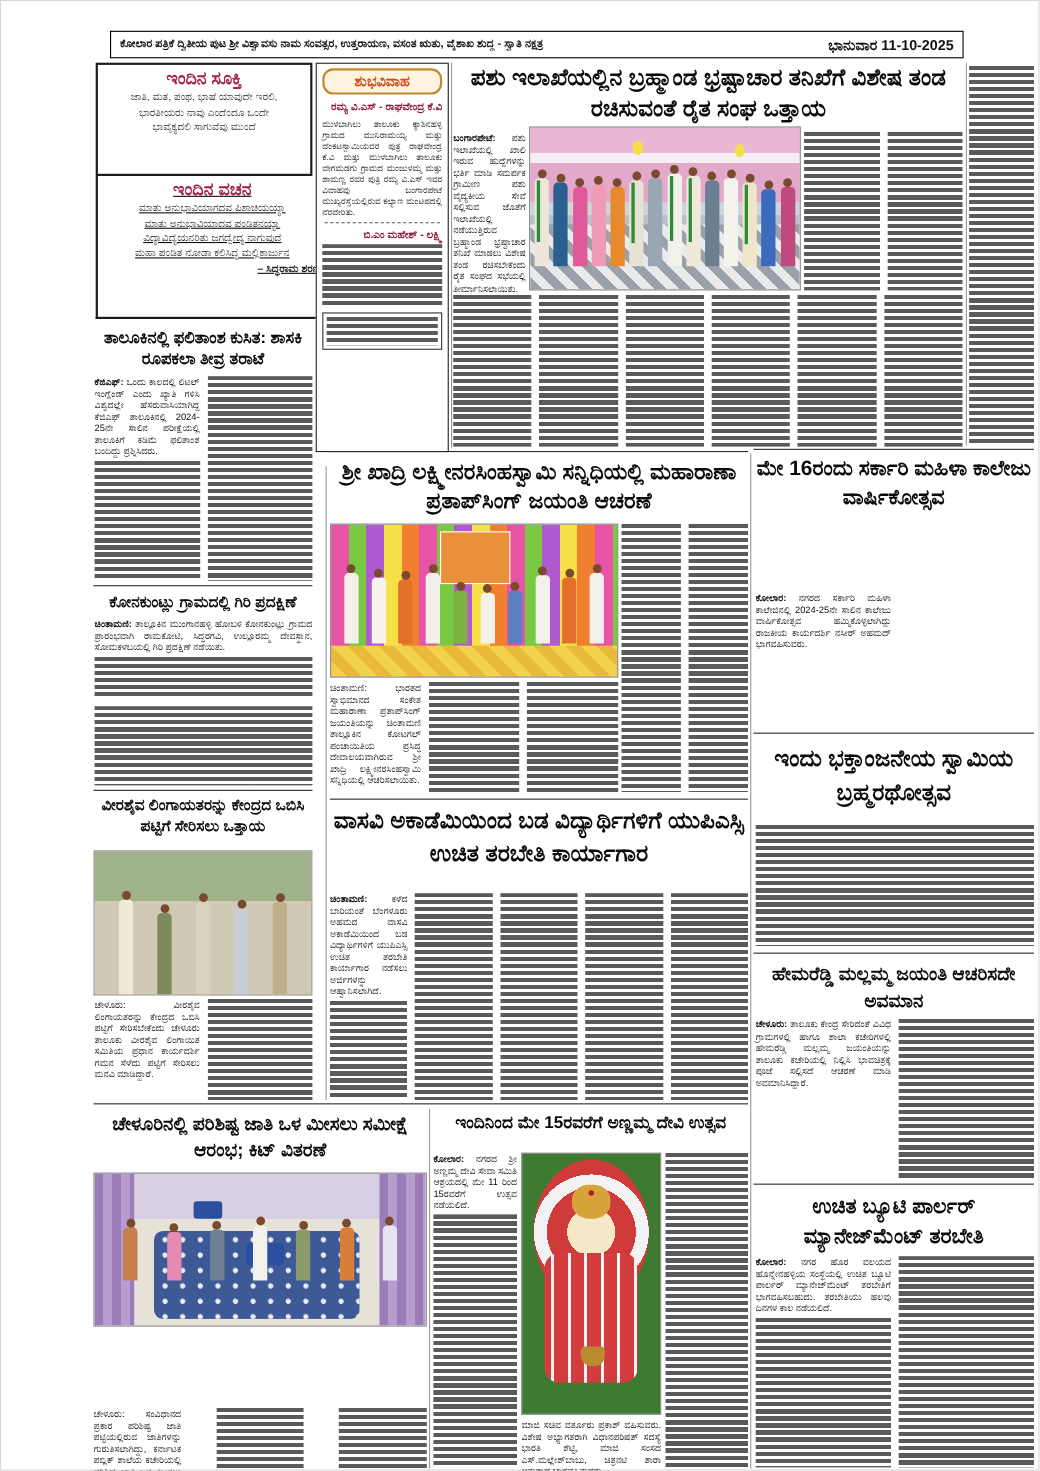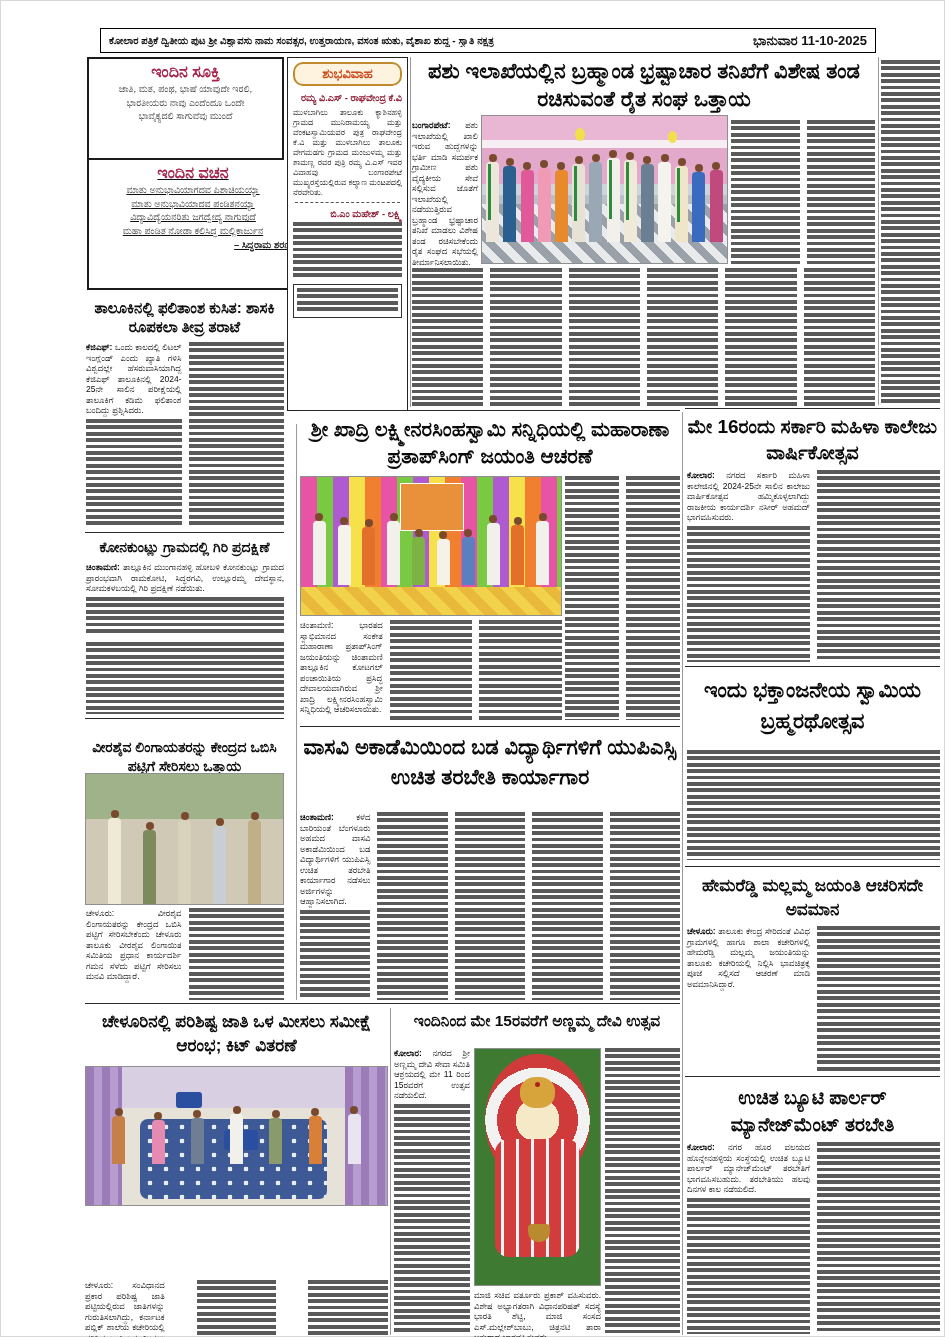--- a/index.html
+++ b/index.html
@@ -88,21 +88,21 @@
         <p class="lead"><b>ಚಿಂತಾಮಣಿ:</b> <span>ತಾಲ್ಲೂಕಿನ ಮುಂಗಾನಹಳ್ಳಿ ಹೋಬಳಿ ಕೋನಕುಂಟ್ಲು ಗ್ರಾಮದ ಪ್ರಾರಂಭವಾಗಿ ರಾಮಕೋಟಿ, ಸಿದ್ಧರಗವಿ, ಉಲ್ಲೂರಮ್ಮ ದೇವಸ್ಥಾನ, ಸೋಮಕಳಬಯಲ್ಲಿ ಗಿರಿ ಪ್ರದಕ್ಷಿಣೆ ನಡೆಯಿತು.</span></p>
         <div class="gk"></div>
       </div>
     <div class="col">
         <div class="gk"></div>
       </div>
   </div>
 
   <div class="hr" style="left:85px;top:718px;width:199px;"></div>
 
-  <div class="hl" style="left:85px;top:722px;width:199px;font-size:14px;line-height:19px;margin-top:16px;">ವೀರಶೈವ ಲಿಂಗಾಯತರನ್ನು ಕೇಂದ್ರದ ಒಬಿಸಿ ಪಟ್ಟಿಗೆ ಸೇರಿಸಲು ಒತ್ತಾಯ</div>
+  <div class="hl" style="left:85px;top:722px;width:199px;font-size:14px;line-height:19px;">ವೀರಶೈವ ಲಿಂಗಾಯತರನ್ನು ಕೇಂದ್ರದ ಒಬಿಸಿ ಪಟ್ಟಿಗೆ ಸೇರಿಸಲು ಒತ್ತಾಯ</div>
   <div class="photo" style="left:85px;top:773px;width:199px;height:132px;background:linear-gradient(180deg,#9fb28a 0 35%,#cfc9b5 35% 100%);">
     <span class="people" style="bottom:0;height:100px;">
       <i class="pp" style="--c:#efe9d8;--h:86px"></i>
       <i class="pp" style="--c:#7d8a5d;--h:74px"></i>
       <i class="pp" style="--c:#d9d2bd;--h:84px"></i>
       <i class="pp" style="--c:#c9cdd4;--h:78px"></i>
       <i class="pp" style="--c:#bfb089;--h:84px"></i>
     </span>
   </div>
   <div class="cols" style="left:86px;top:908px;width:198px;height:92px;">
@@ -308,21 +308,21 @@
         <p class="cap">ಮಾಜಿ ಸಚಿವ ವರ್ತೂರು ಪ್ರಕಾಶ್ ವಹಿಸುವರು. ವಿಶೇಷ ಅಭ್ಯಾಗತರಾಗಿ ವಿಧಾನಪರಿಷತ್ ಸದಸ್ಯೆ ಭಾರತಿ ಶೆಟ್ಟಿ, ಮಾಜಿ ಸಂಸದ ಎಸ್.ಮಲ್ಲೇಶ್‌ಬಾಬು, ಚಿತ್ರನಟಿ ತಾರಾ ಅನುರಾಧ ಭಾಗವಹಿಸುವರು.</p>
       </div>
   </div>
   <div class="cols" style="left:605px;top:1048px;width:75px;height:286px;">
     <div class="col">
         <div class="gk"></div>
       </div>
   </div>
 
   <div class="hl" style="left:685px;top:414px;width:255px;font-size:19px;line-height:26px;">ಮೇ 16ರಂದು ಸರ್ಕಾರಿ ಮಹಿಳಾ ಕಾಲೇಜು ವಾರ್ಷಿಕೋತ್ಸವ</div>
-  <div class="cols" style="left:687px;top:470px;width:253px;height:192px;">
+  <div class="cols" style="left:687px;top:470px;width:253px;height:192px;align-items:center;">
     <div class="col">
         <p class="lead"><b>ಕೋಲಾರ:</b> <span>ನಗರದ ಸರ್ಕಾರಿ ಮಹಿಳಾ ಕಾಲೇಜಿನಲ್ಲಿ 2024-25ನೇ ಸಾಲಿನ ಕಾಲೇಜು ವಾರ್ಷಿಕೋತ್ಸವ ಹಮ್ಮಿಕೊಳ್ಳಲಾಗಿದ್ದು ರಾಜಕೀಯ ಕಾರ್ಯದರ್ಶಿ ನಸೀರ್ ಅಹಮದ್ ಭಾಗವಹಿಸುವರು.</span></p>
         <div class="gk"></div>
       </div>
     <div class="col">
         <div class="gk"></div>
       </div>
   </div>
   <div class="hr" style="left:685px;top:666px;width:255px;"></div>
 

